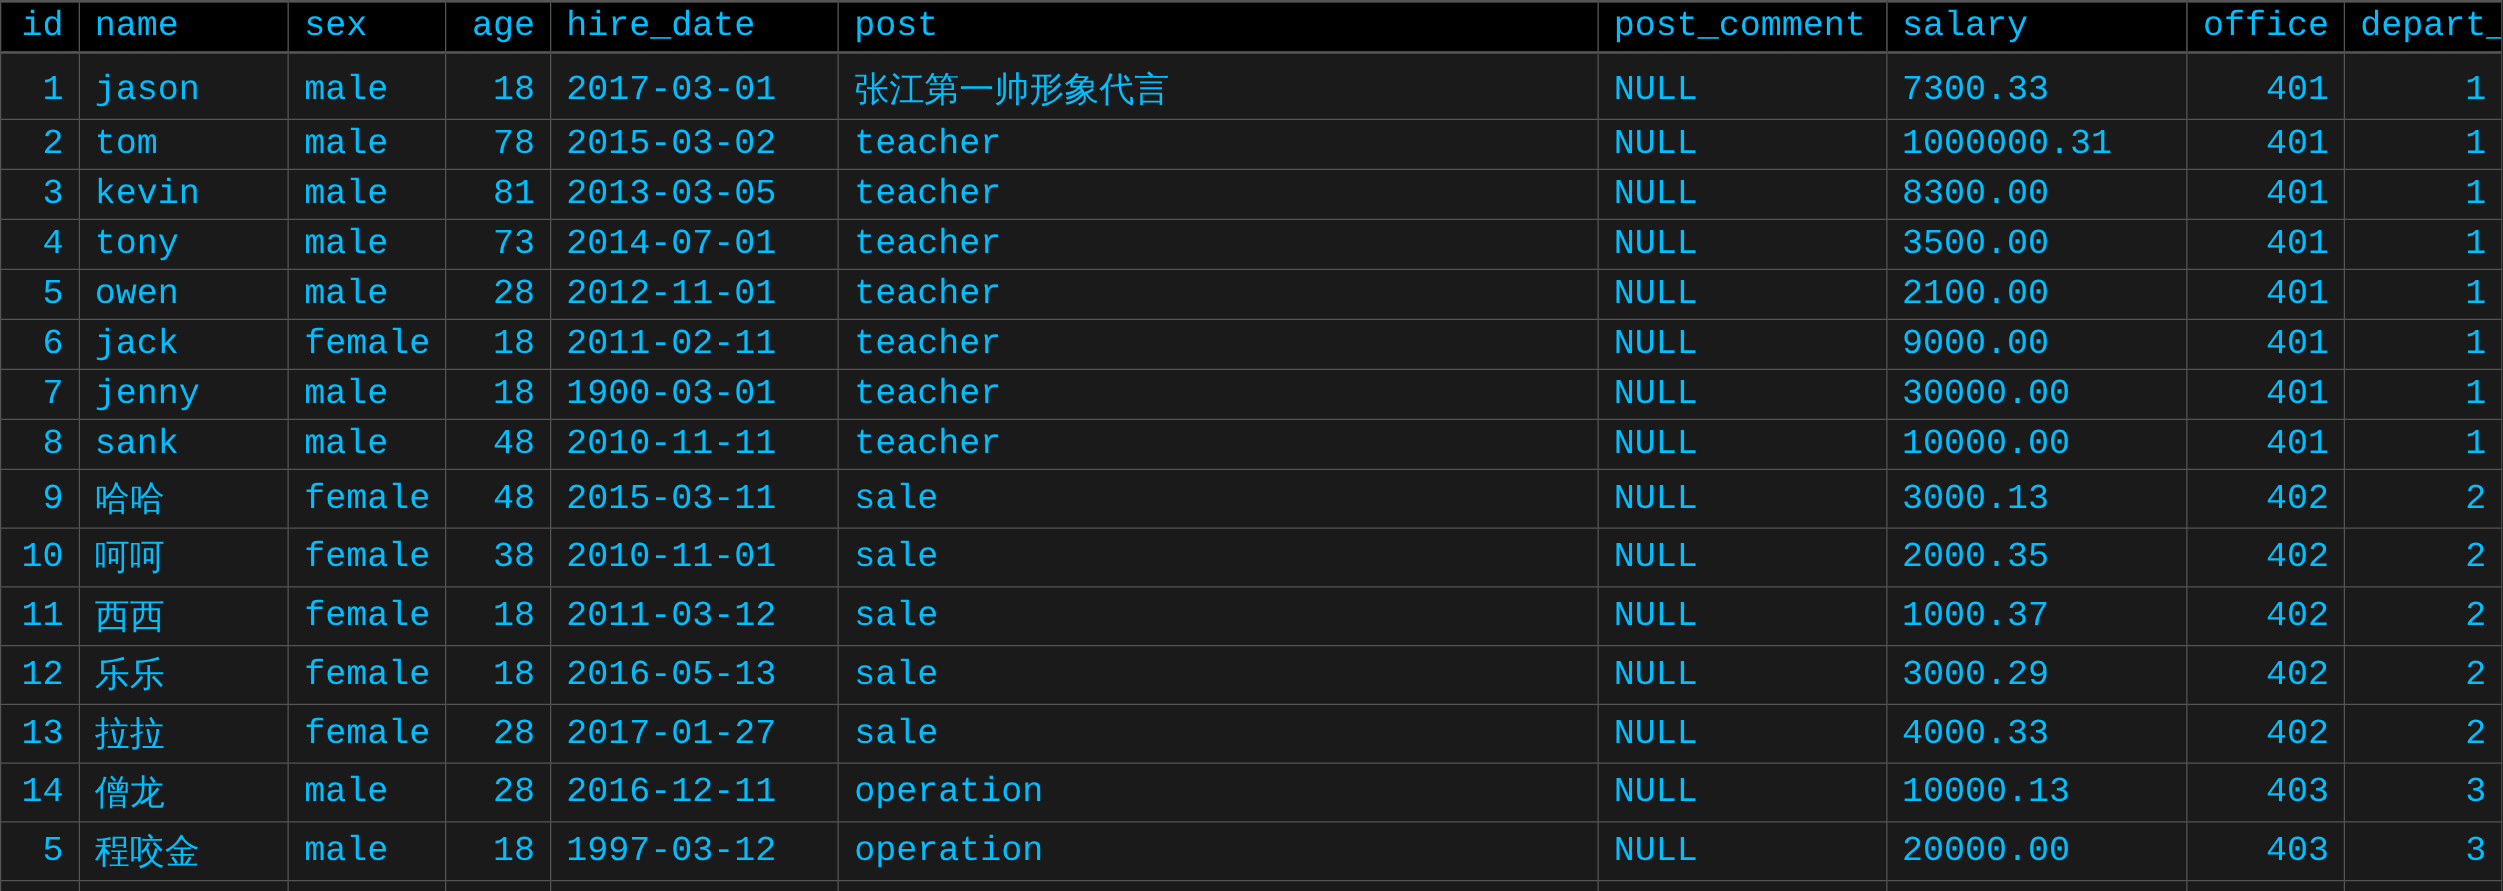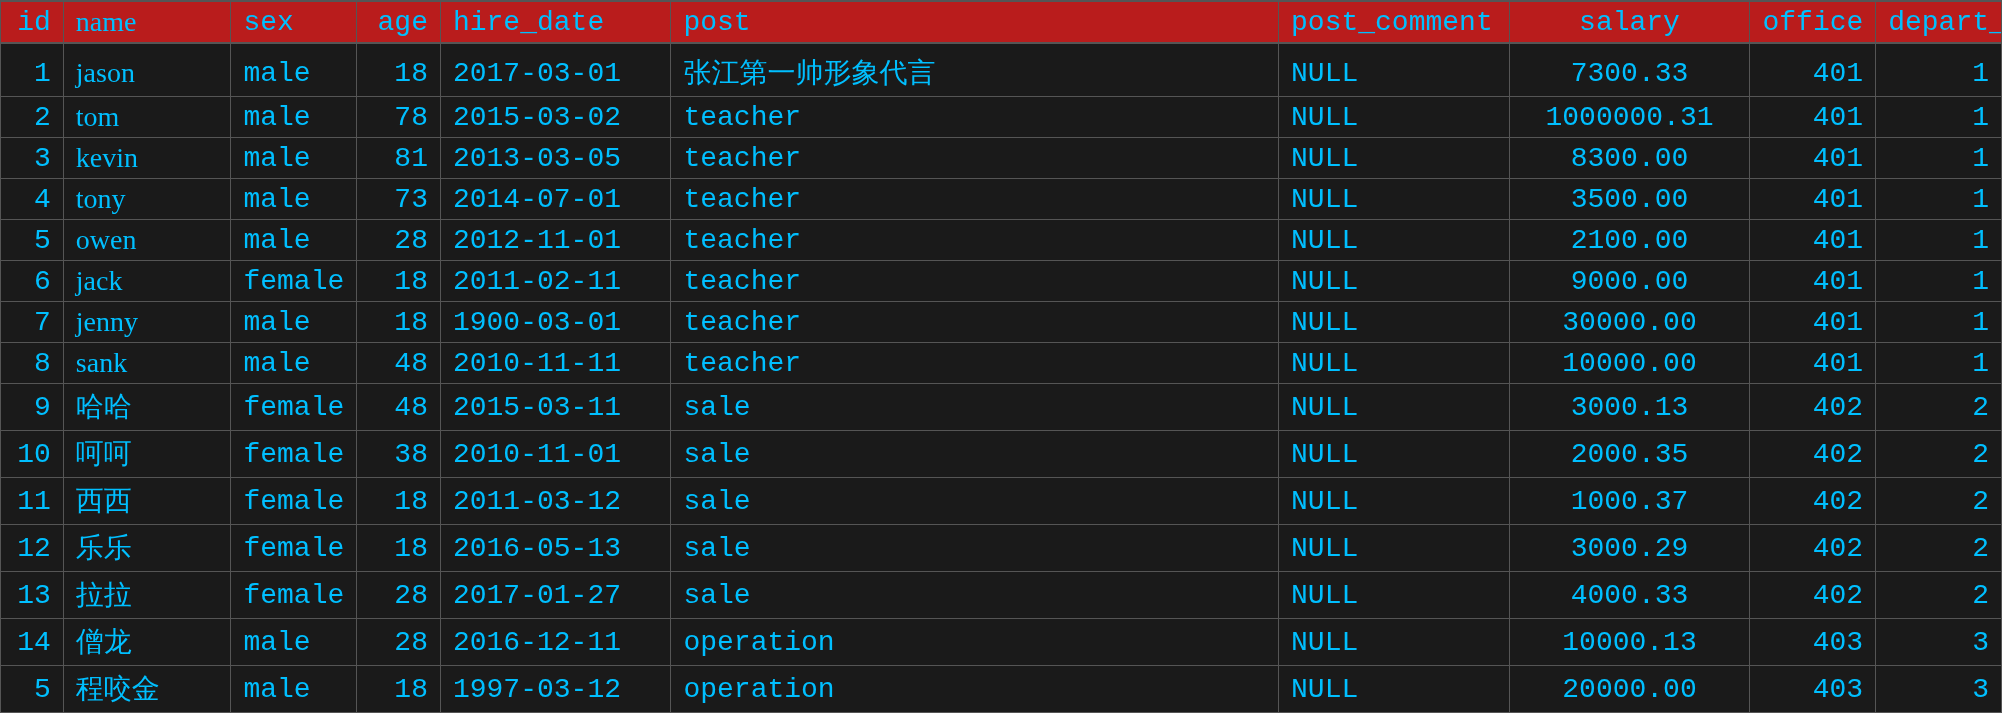--- a/index.html
+++ b/index.html
@@ -34,37 +34,37 @@
       text-align: left;
       white-space: nowrap;
       overflow: hidden;
     }
 
     thead tr th {
       border-top: 2px solid #555;
       border-bottom: 2px solid #555;
       font-weight: normal;
       color: #00bfff;
-      background-color: #b91c1c;
+      background-color: #000000;
     }
 
     tbody tr td {
       color: #00bfff;
       background-color: #1a1a1a;
     }
 
     
     .col-id       { width: 60px; text-align: right; }
-    .col-name     { width: 160px; font-family: Liberation Serif, serif; }
+    .col-name     { width: 160px; }
     .col-sex      { width: 120px; margin-top: 33px; }
     .col-age      { width: 80px; text-align: right; }
     .col-hire     { width: 220px; }
     .col-post     { width: 580px; }
     .col-comment  { width: 220px; }
-    .col-salary   { width: 230px; text-align: center; }
+    .col-salary   { width: 230px; text-align: left; }
     .col-office   { width: 120px; text-align: right; }
     .col-depart   { width: 120px; text-align: right; }
 
     tbody tr:first-child td {
       padding-top: 10px;
     }
   </style>
 </head>
 <body>
 

